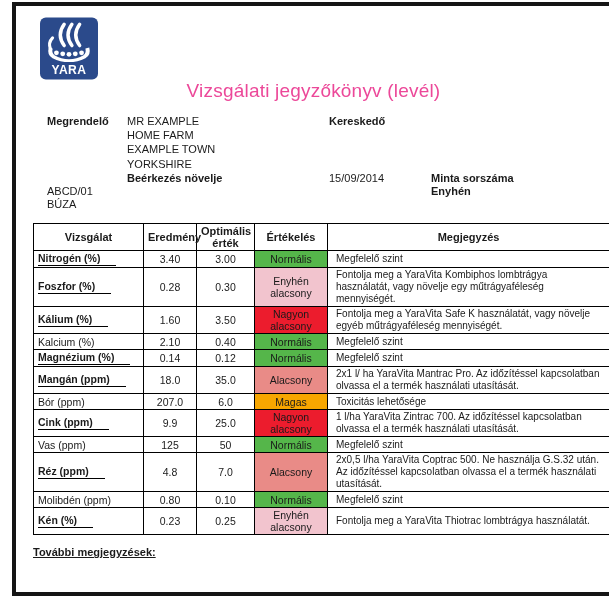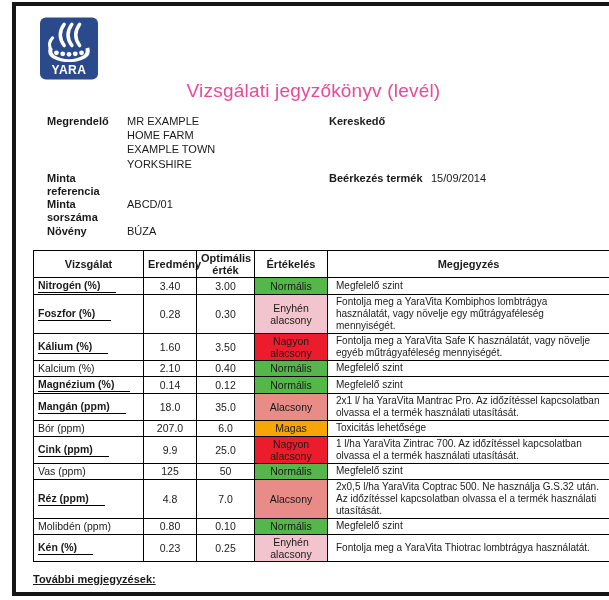--- a/index.html
+++ b/index.html
@@ -62,31 +62,30 @@
     <div class="lbl">Megrendelő</div>
     <div class="addr">
       <div>MR EXAMPLE</div>
       <div>HOME FARM</div>
       <div>EXAMPLE TOWN</div>
       <div>YORKSHIRE</div>
     </div>
     <div class="lbl">Kereskedő</div>
     <div></div>
 
-    <div class="lbl">Minta referencia</div>
     <div></div>
-    <div class="lbl">Beérkezés termék</div>
+    <div class="lbl">Beérkezés növelje</div>
     <div>15/09/2014</div>
 
     <div class="lbl">Minta sorszáma</div>
     <div>ABCD/01</div>
     <div></div>
       <div></div>
 
-    <div class="lbl">Növény</div>
+    <div class="lbl">Enyhén</div>
     <div>BÚZA</div>
     <div></div>
       <div></div>
   </div>
 
   <table>
     <colgroup>
       <col style="width:110px">
         <col style="width:53px">
         <col style="width:58px">

